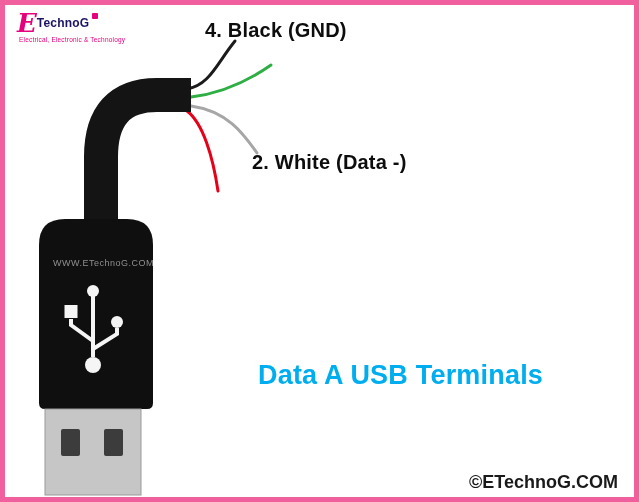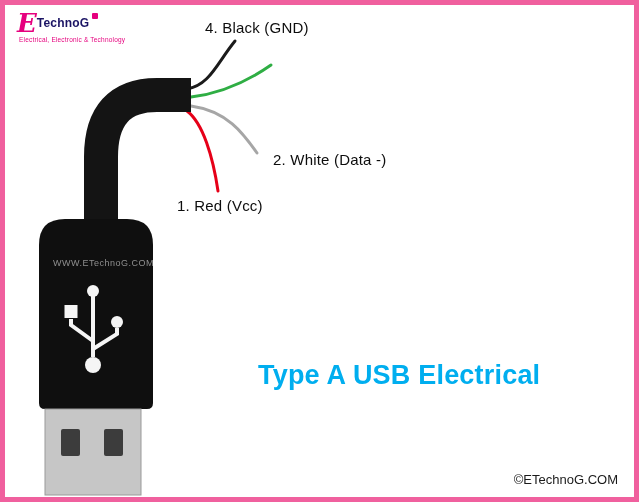--- a/index.html
+++ b/index.html
@@ -3,30 +3,30 @@
 <meta charset="utf-8">
 <style>
   html,body{margin:0;padding:0;background:#e9e9e9;font-family:"Liberation Sans",sans-serif;}
   .frame{
     position:relative;width:629px;height:492px;margin:0 auto;
     background:#ffffff;border:5px solid #f0609e;overflow:hidden;
     box-sizing:content-box;
   }
   .layer{position:absolute;left:0;top:0;}
   .wire-label{
-    position:absolute;font-weight:400;font-size:15px;color:#0d0d0d;
+    position:absolute;font-weight:700;font-size:20px;color:#0d0d0d;
     white-space:nowrap;letter-spacing:.2px;
   }
   .title{
     position:absolute;left:253px;top:355px;font-size:27px;font-weight:700;
     color:#00aeef;white-space:nowrap;letter-spacing:.2px;
   }
   .copyright{
-    position:absolute;right:16px;bottom:10px;font-size:13px;color:#1a1a1a;
-    font-weight:400;
+    position:absolute;right:16px;bottom:4px;font-size:18px;color:#1a1a1a;
+    font-weight:700;
   }
   .logo{position:absolute;left:12px;top:5px;line-height:1;}
   .logo-row{display:flex;align-items:flex-start;}
   .logo-initial{
     font-family:"DejaVu Serif",serif;font-style:italic;font-weight:700;
     font-size:26px;color:#e6007e;
   }
   .logo-rest{
     font-size:12px;font-weight:700;color:#1b1464;margin-top:7px;letter-spacing:.2px;
   }
@@ -65,24 +65,23 @@
       <polyline points="88,344 112,329 112,323" fill="none" stroke-width="4"></polyline>
       <circle cx="112" cy="317" r="6" stroke="none"></circle>
     </g>
 
     <rect x="40" y="404" width="96" height="86" stroke="#9a9a9a" stroke-width="1" fill="#c6c6c6"></rect>
     <rect x="56" y="424" width="19" height="27" rx="2" fill="#3c3c3c"></rect>
     <rect x="99" y="424" width="19" height="27" rx="2" fill="#3c3c3c"></rect>
   </svg>
 
   <div class="wire-label" style="left:200px;top:14px">4. Black (GND)</div>
-  <div class="wire-label" style="left:268px;top:146px">2. White (Data -)</div>
-  <div class="wire-label" style="left:172px;top:192px">1. Red (Vcc)</div>
+  <div class="wire-label" style="left:247px;top:146px">2. White (Data -)</div>
 
-  <div class="title" style="color: rgb(0, 174, 239);">Type A USB Electrical</div>
+  <div class="title" style="color: rgb(0, 174, 239);">Data A USB Terminals</div>
 
   <div class="logo">
     <div class="logo-row">
       <span class="logo-initial" style="color: rgb(230, 0, 126);">E</span>
       <span class="logo-rest" style="color: rgb(27, 20, 100);">TechnoG</span>
       <span class="logo-mark" style="background: rgb(230, 0, 126);"></span>
     </div>
     <div class="logo-tagline" style="color: rgb(230, 0, 126);">Electrical, Electronic &amp; Technology</div>
   </div>
 

